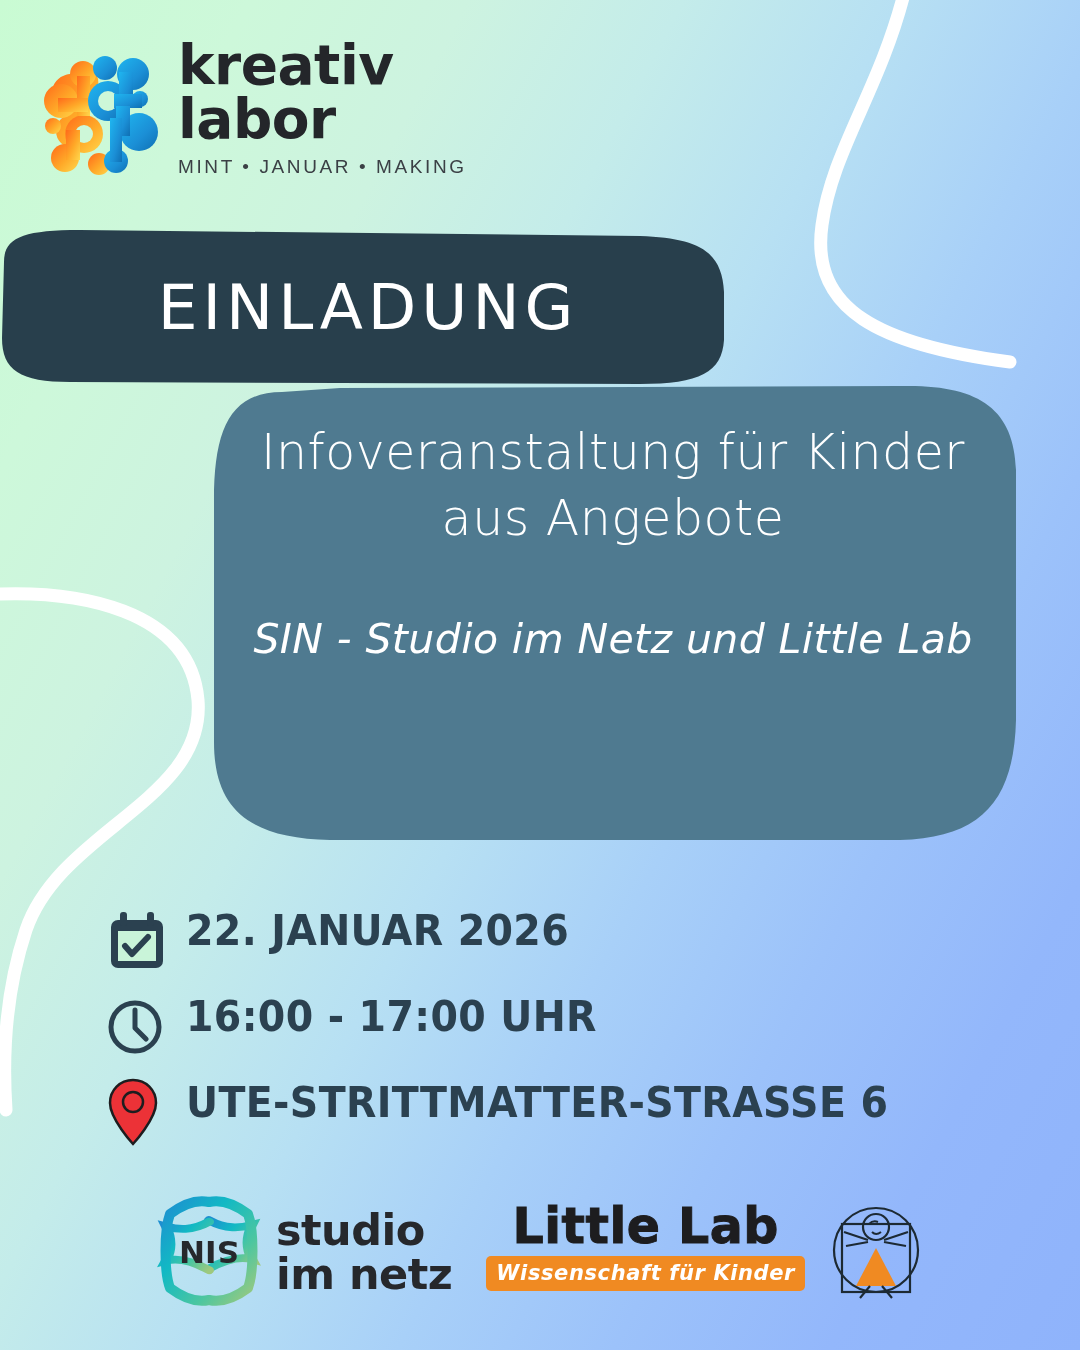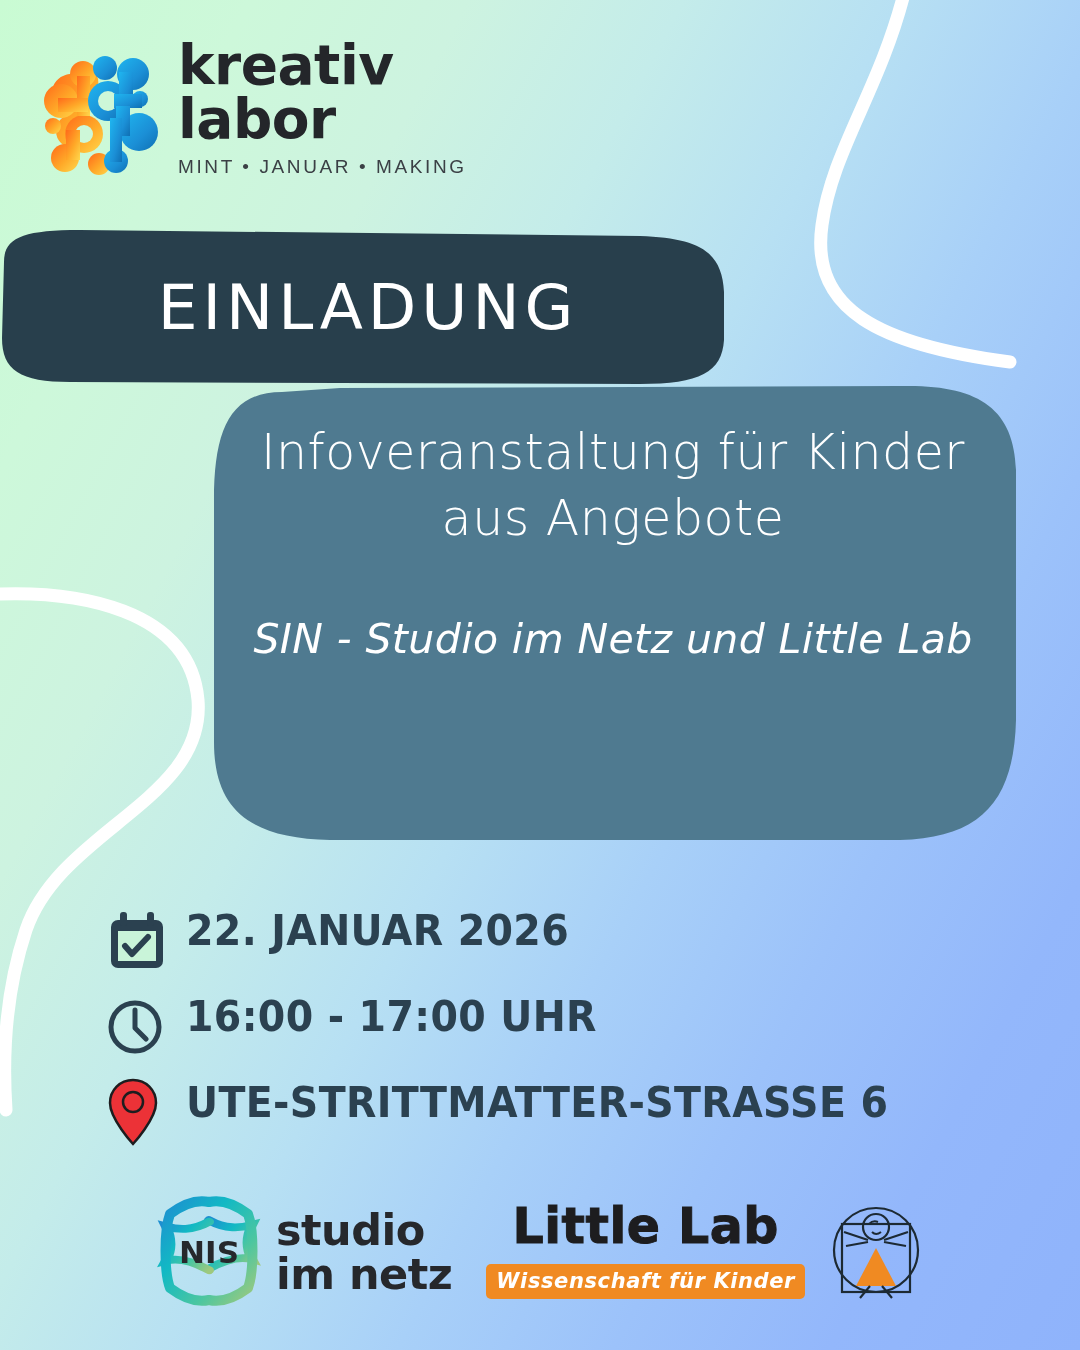--- a/index.html
+++ b/index.html
@@ -193,21 +193,21 @@
     font-family: "DejaVu Sans", sans-serif;
     font-weight: 700;
     font-size: 49px;
     line-height: 50px;
     color: #1d1d1f;
     letter-spacing: 0.5px;
     text-align: center;
     -webkit-text-stroke: 1px #1d1d1f;
   }
   .ll-ribbon {
-    margin-top: 12px;
+    margin-top: 4px;
     background: #f08a22;
     border-radius: 5px;
     padding: 5px 10px 6px;
     color: #ffffff;
     font-family: "DejaVu Sans", sans-serif;
     font-weight: 700;
     font-style: italic;
     font-size: 21px;
     letter-spacing: 0.6px;
     text-align: center;

